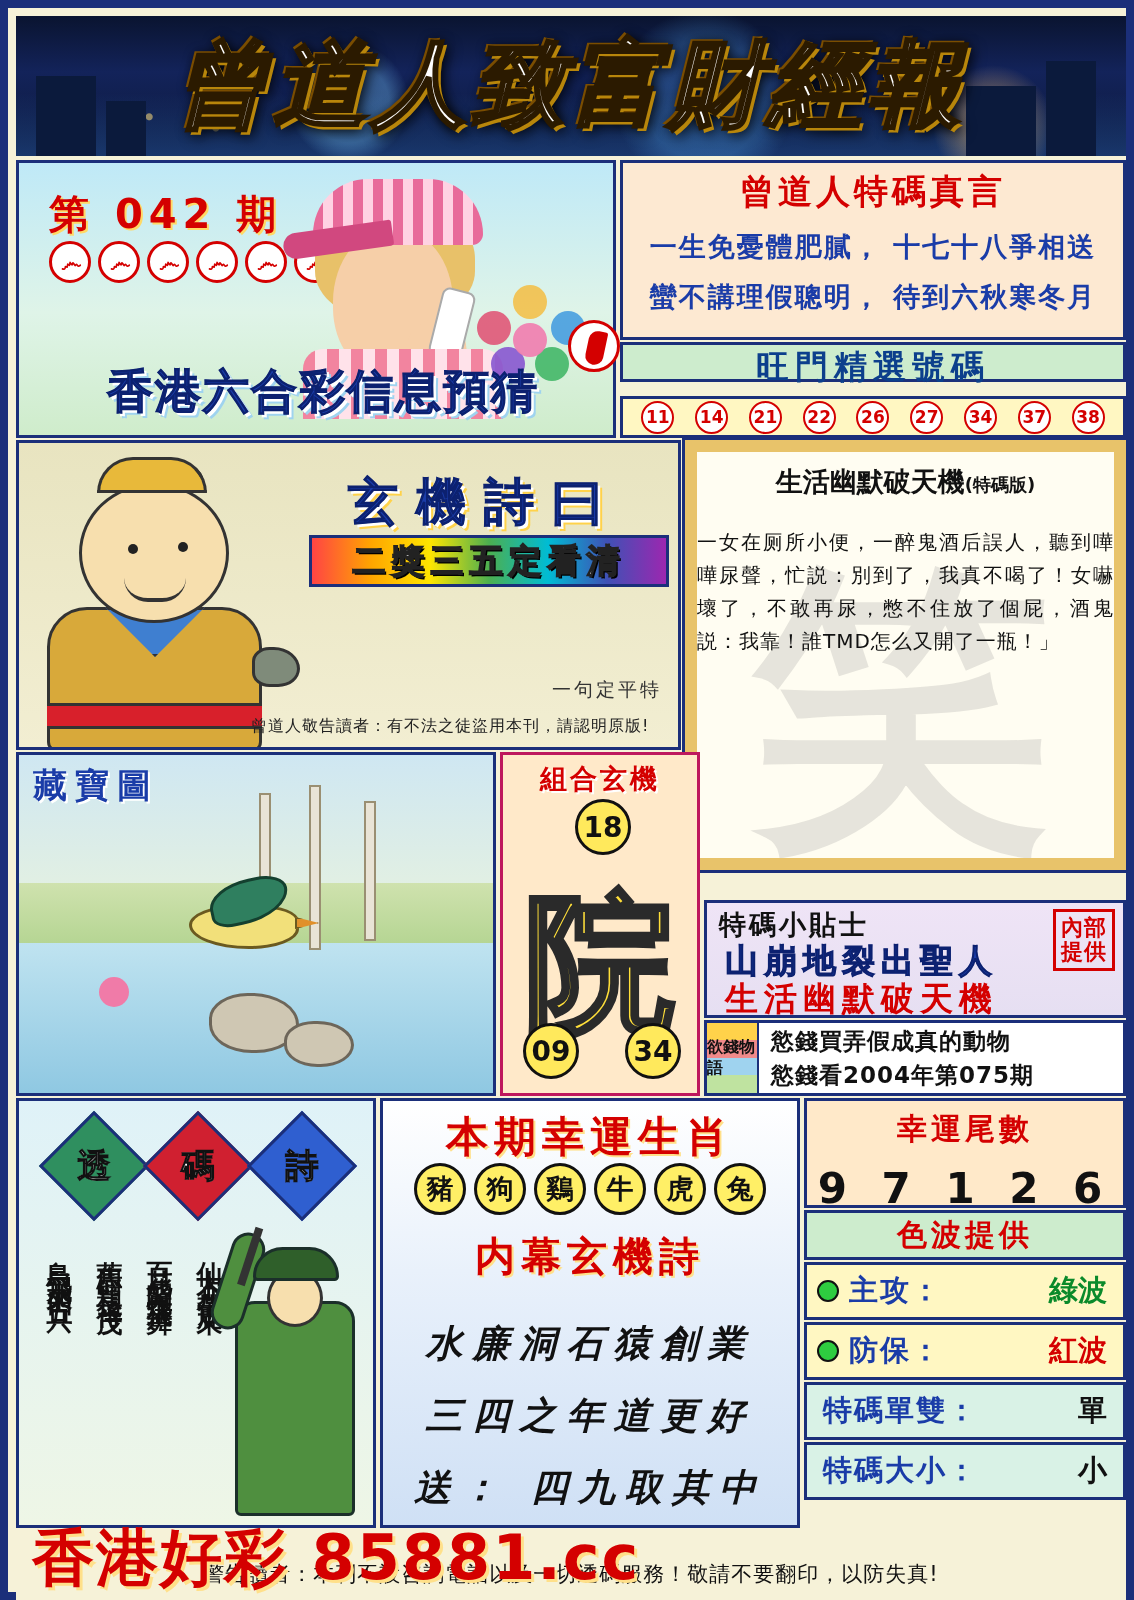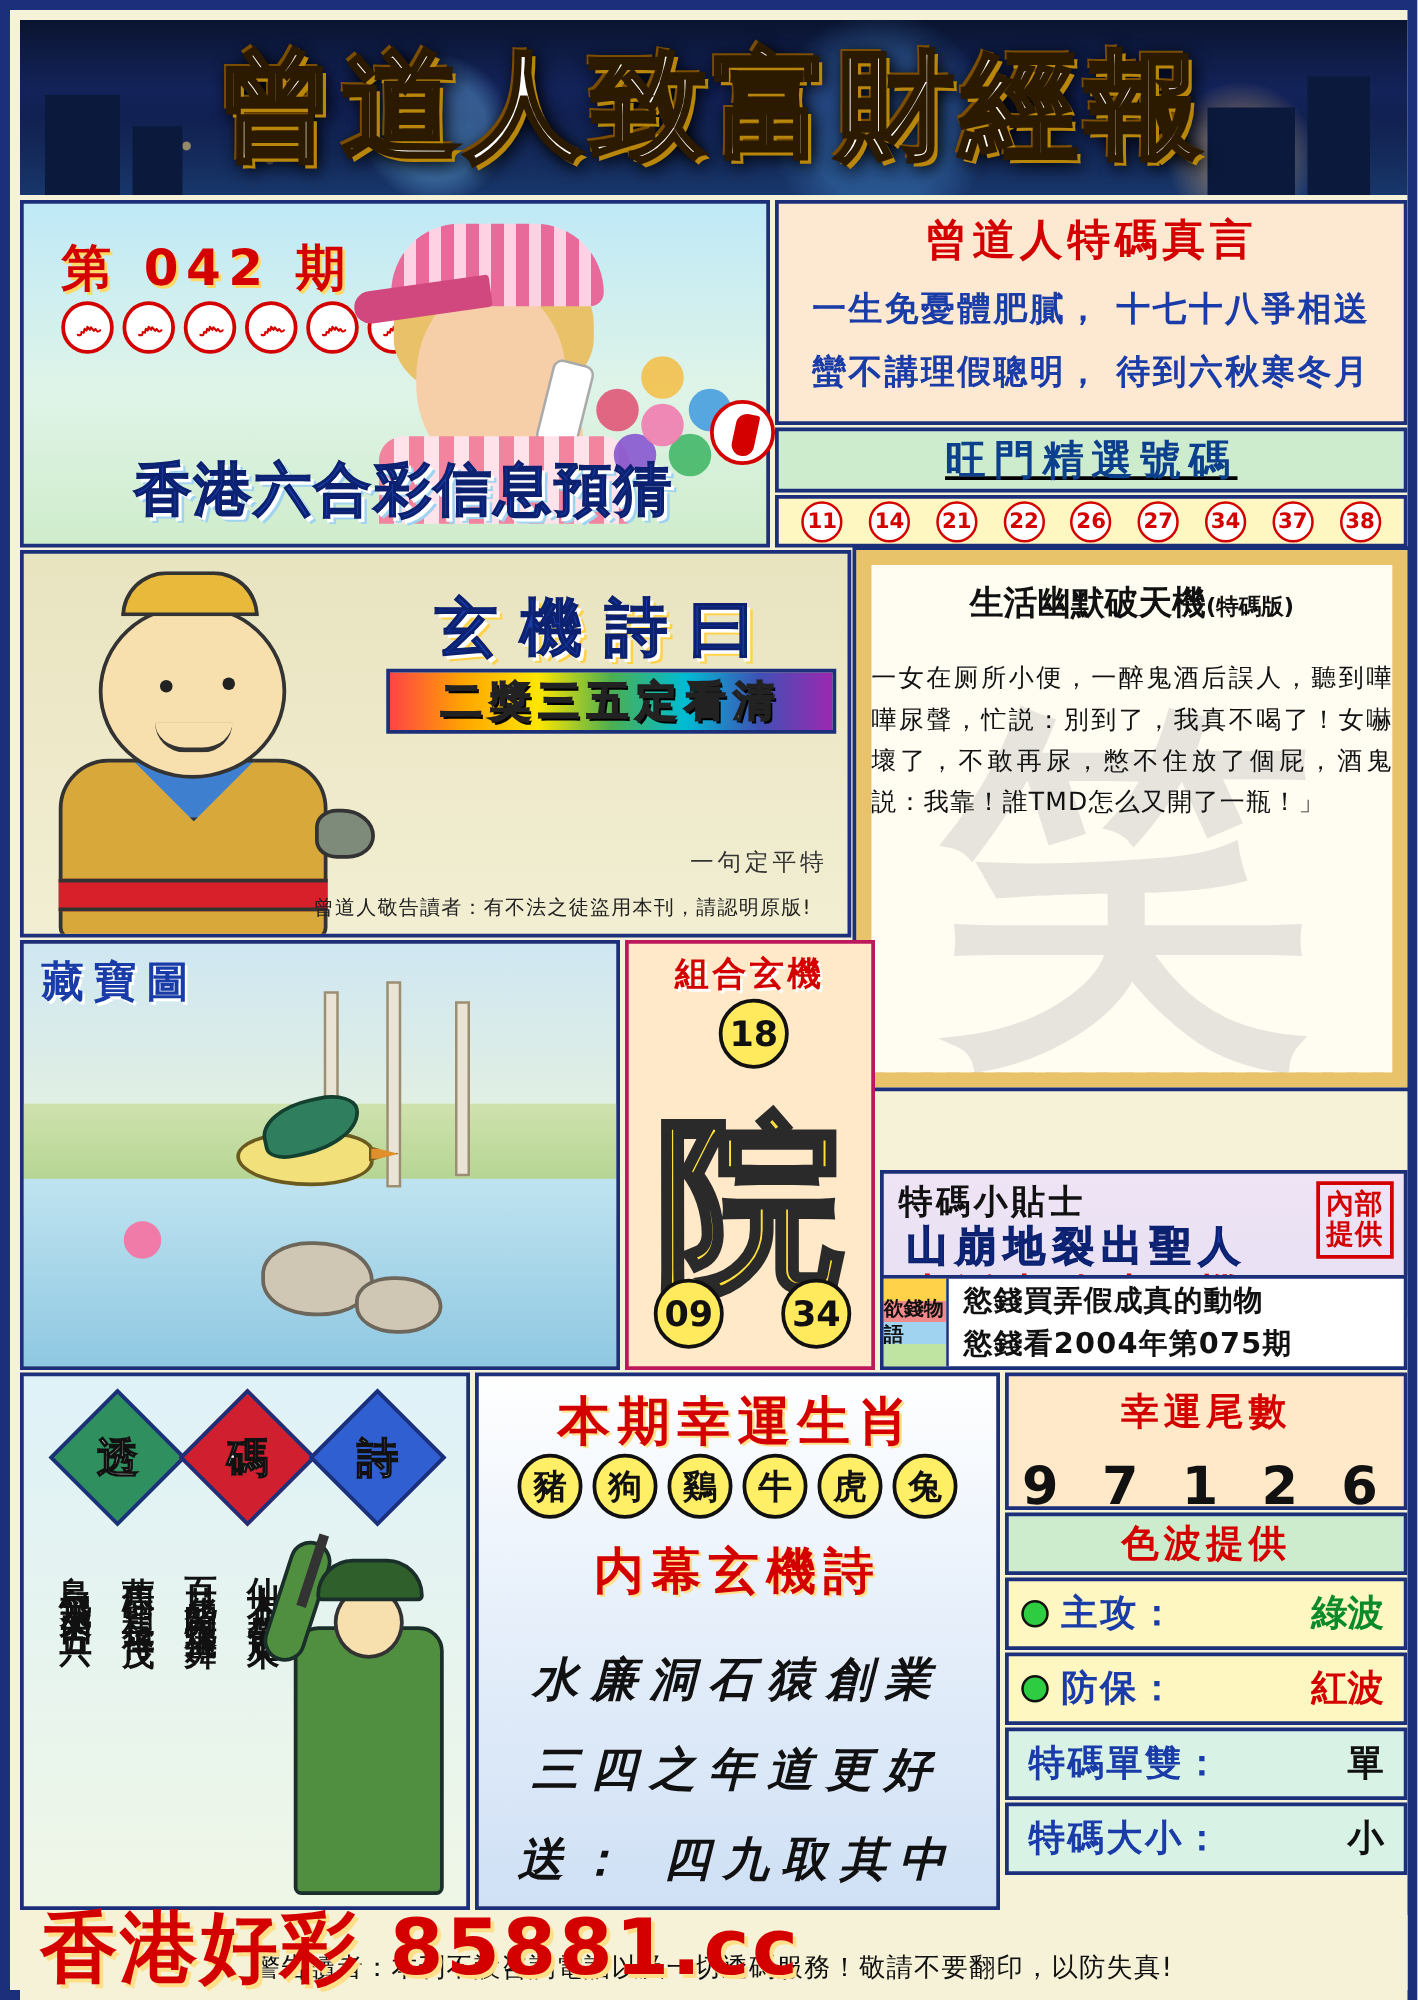--- a/index.html
+++ b/index.html
@@ -14,20 +14,21 @@
   .page {
     position:absolute; left:0; top:0; width:1134px; height:1600px;
     background:#f6f2d8;
     border:8px solid #1b2f7a;
   }
   
   .masthead {
     position:absolute; left:8px; top:8px; width:1110px; height:140px;
     background:linear-gradient(180deg,#0a1430 0%, #13235a 40%, #0c1838 100%);
     overflow:hidden;
+    font-style:italic;
   }
   .sky-lights {
     position:absolute; left:0; top:0; width:100%; height:100%;
     background:
       radial-gradient(circle at 12% 72%, rgba(255,220,120,.55) 0 3px, transparent 4px),
       radial-gradient(circle at 18% 80%, rgba(255,220,120,.45) 0 3px, transparent 4px),
       radial-gradient(circle at 30% 62%, rgba(120,200,255,.35) 0 40px, transparent 60px),
       radial-gradient(circle at 62% 60%, rgba(90,180,255,.25) 0 60px, transparent 90px),
       radial-gradient(circle at 88% 78%, rgba(255,200,120,.35) 0 30px, transparent 60px),
       linear-gradient(180deg, rgba(20,40,90,0) 55%, rgba(35,80,150,.55) 100%);
@@ -109,23 +110,23 @@
   }
   .rhyme-title {
     margin:6px auto 2px; width:100%; text-align:center;
     font-size:34px; font-weight:bold; color:#d40000; letter-spacing:4px;
   }
   .rhyme-line {
     text-align:center; font-size:27px; color:#1a3ca8; font-weight:bold;
     letter-spacing:2px; margin-top:14px;
   }
   .pick-title-box {
-    position:absolute; left:604px; top:182px; width:506px; height:52px;
+    position:absolute; left:604px; top:182px; width:506px; height:40px;
     background:#cdeccd; border:3px solid #1b2f7a;
-    display:flex; align-items:center; justify-content:center;text-decoration:underline;
+    display:flex; justify-content:center;
   }
   .pick-title { font-size:33px; font-weight:bold; color:#0c3f8c; letter-spacing:6px; }
   .pick-nums-box {
     position:absolute; left:604px; top:236px; width:506px; height:42px;
     background:#fff7c2; border:3px solid #1b2f7a;
     display:flex; align-items:center; justify-content:space-around; padding:0 8px;
   }
   .pnum {
     width:33px; height:33px; border-radius:50%;
     border:2px solid #d40000; background:#fff;
@@ -251,21 +252,21 @@
     font-size:28px; font-weight:bold; color:#111;
   }
   .combo-char {
     position:absolute; left:0; top:110px; width:100%; text-align:center;
     font-size:150px; font-weight:bold; color:#ffdf3a;
     -webkit-text-stroke:4px #2a2a2a;
   }
   .tips {
     position:absolute; left:688px; top:148px; width:422px; height:118px;
     background:linear-gradient(180deg,#efe4f6,#e6dff2);
-    border:3px solid #1b2f7a; overflow:hidden;margin-top:36px;
+    border:3px solid #1b2f7a; overflow:hidden;
   }
   .tips-title {
     position:absolute; left:12px; top:4px; font-size:27px; font-weight:bold;
     color:#111; letter-spacing:3px;
   }
   .tips-l1 {
     position:absolute; left:18px; top:36px; font-size:33px; font-weight:bold;
     color:#1a3ca8; letter-spacing:6px; -webkit-text-stroke:1px #0c2170;
   }
   .tips-l2 {

